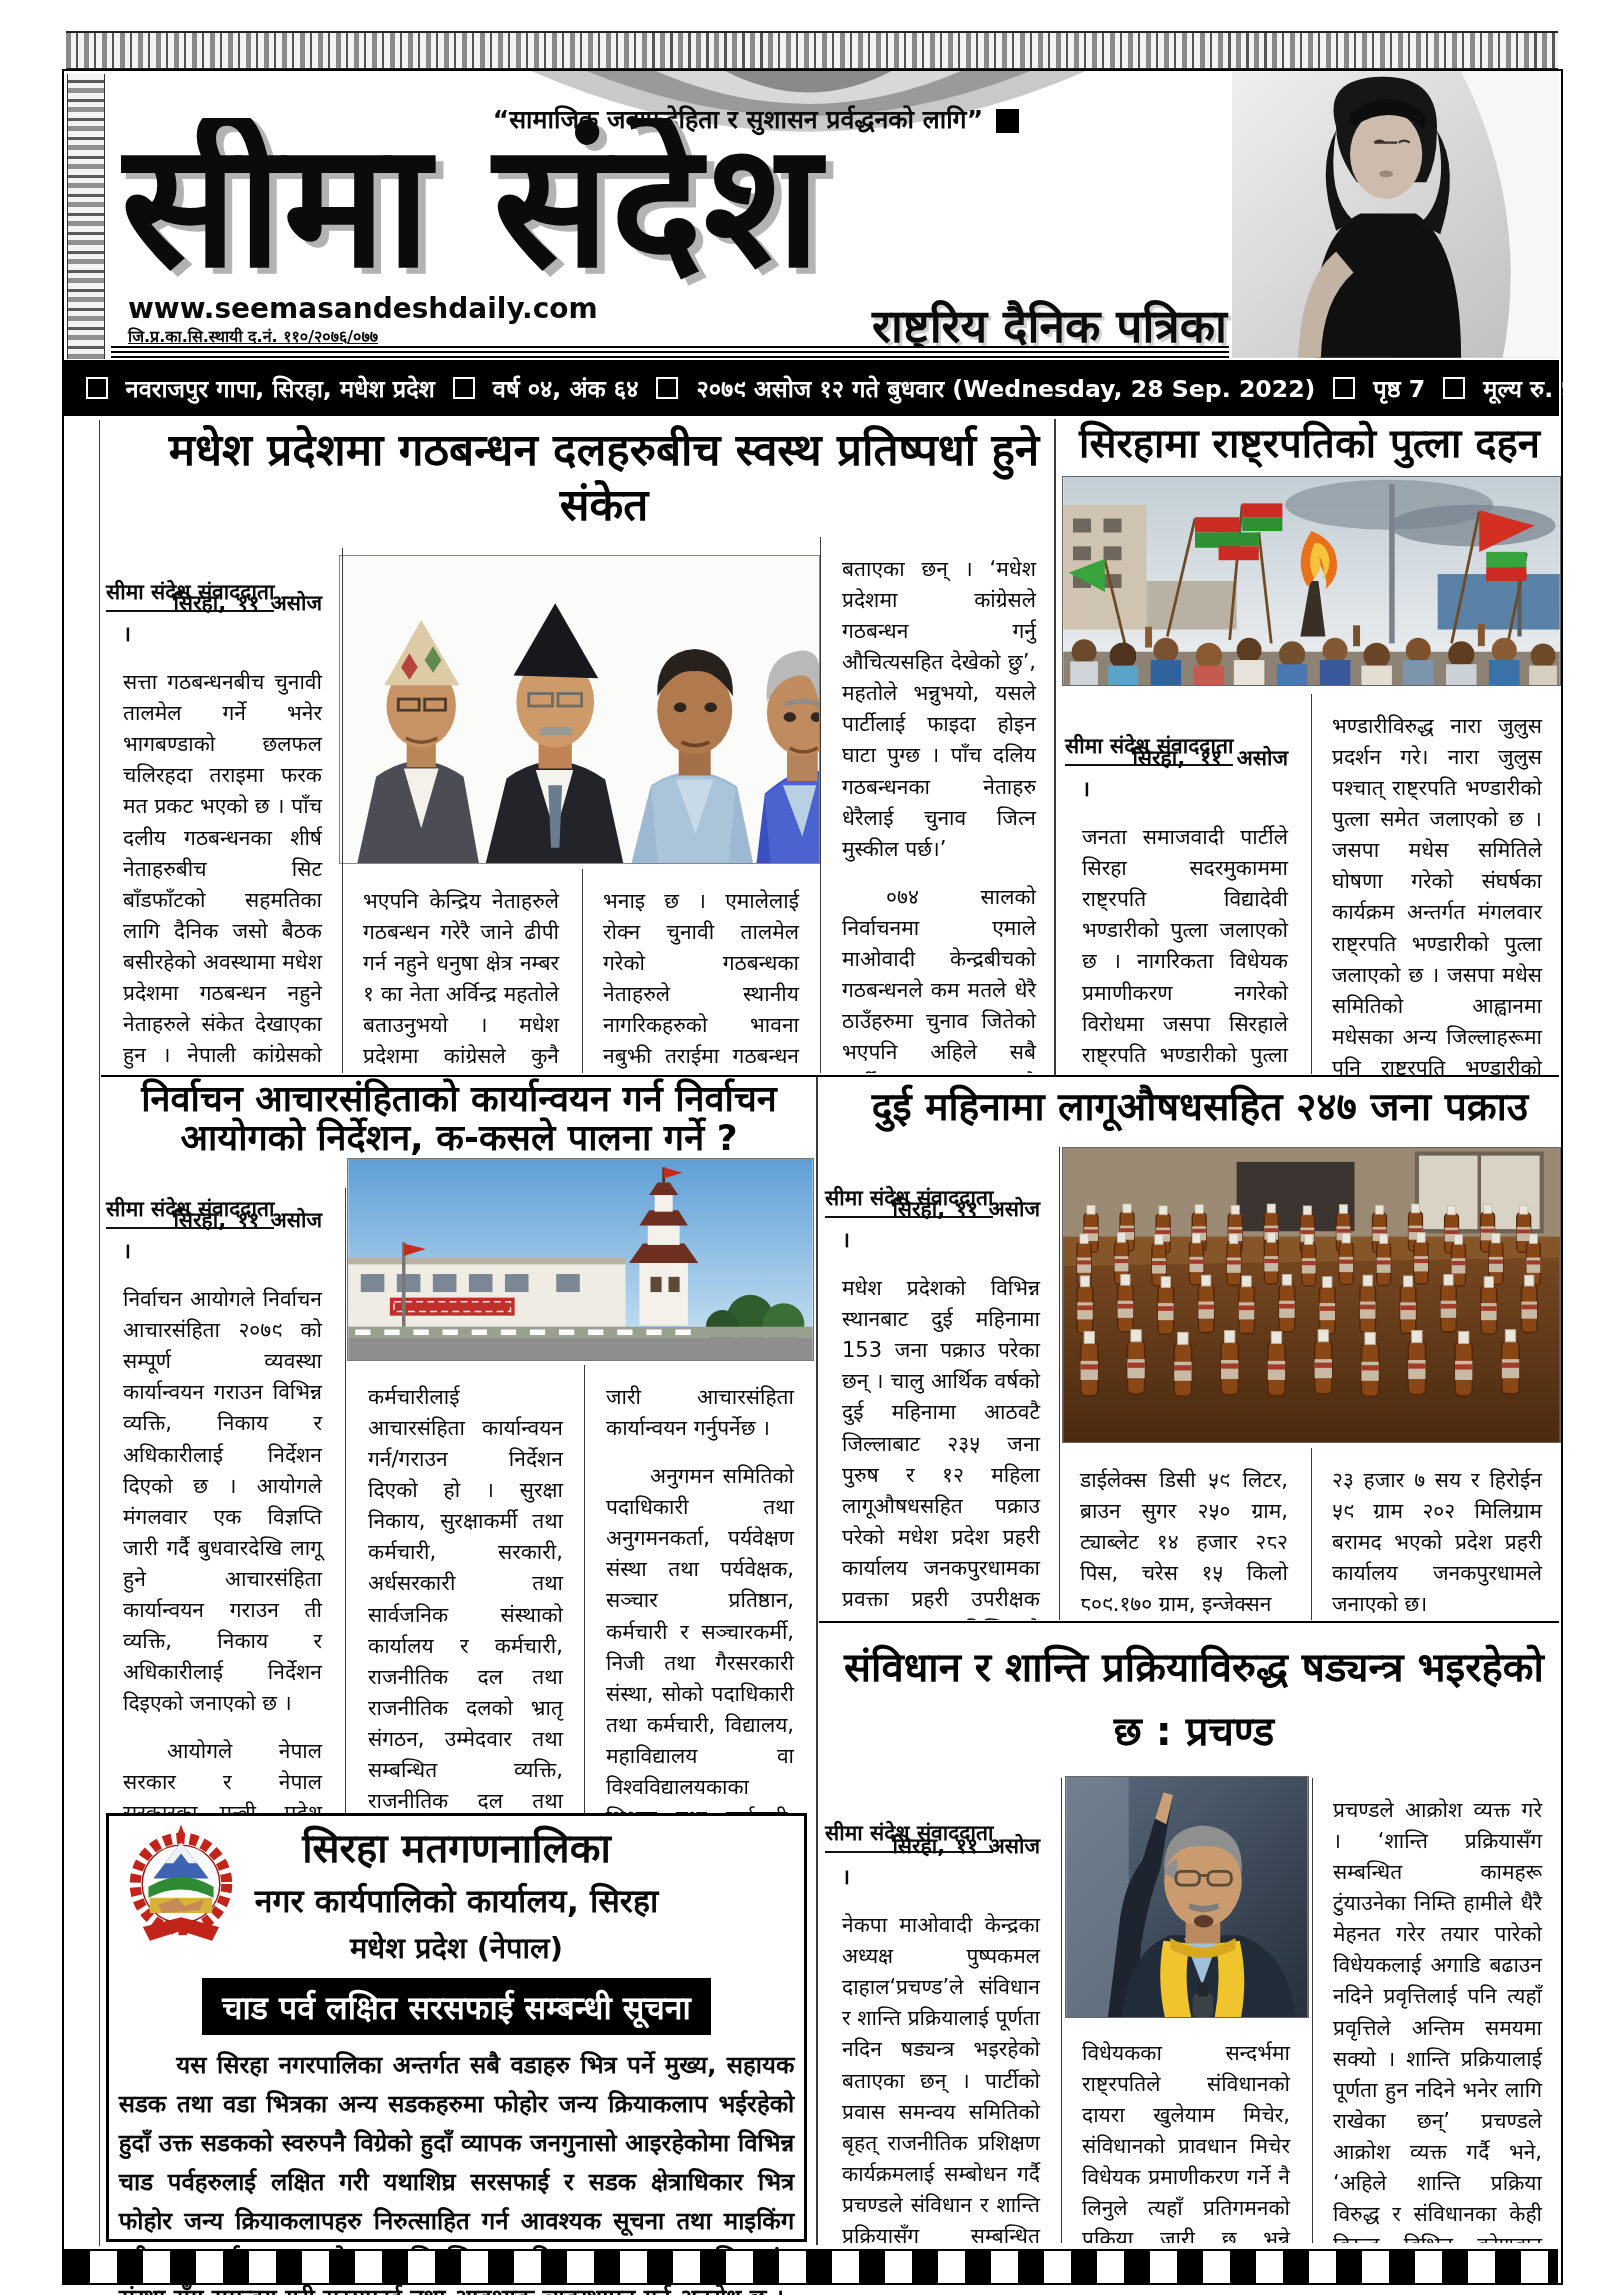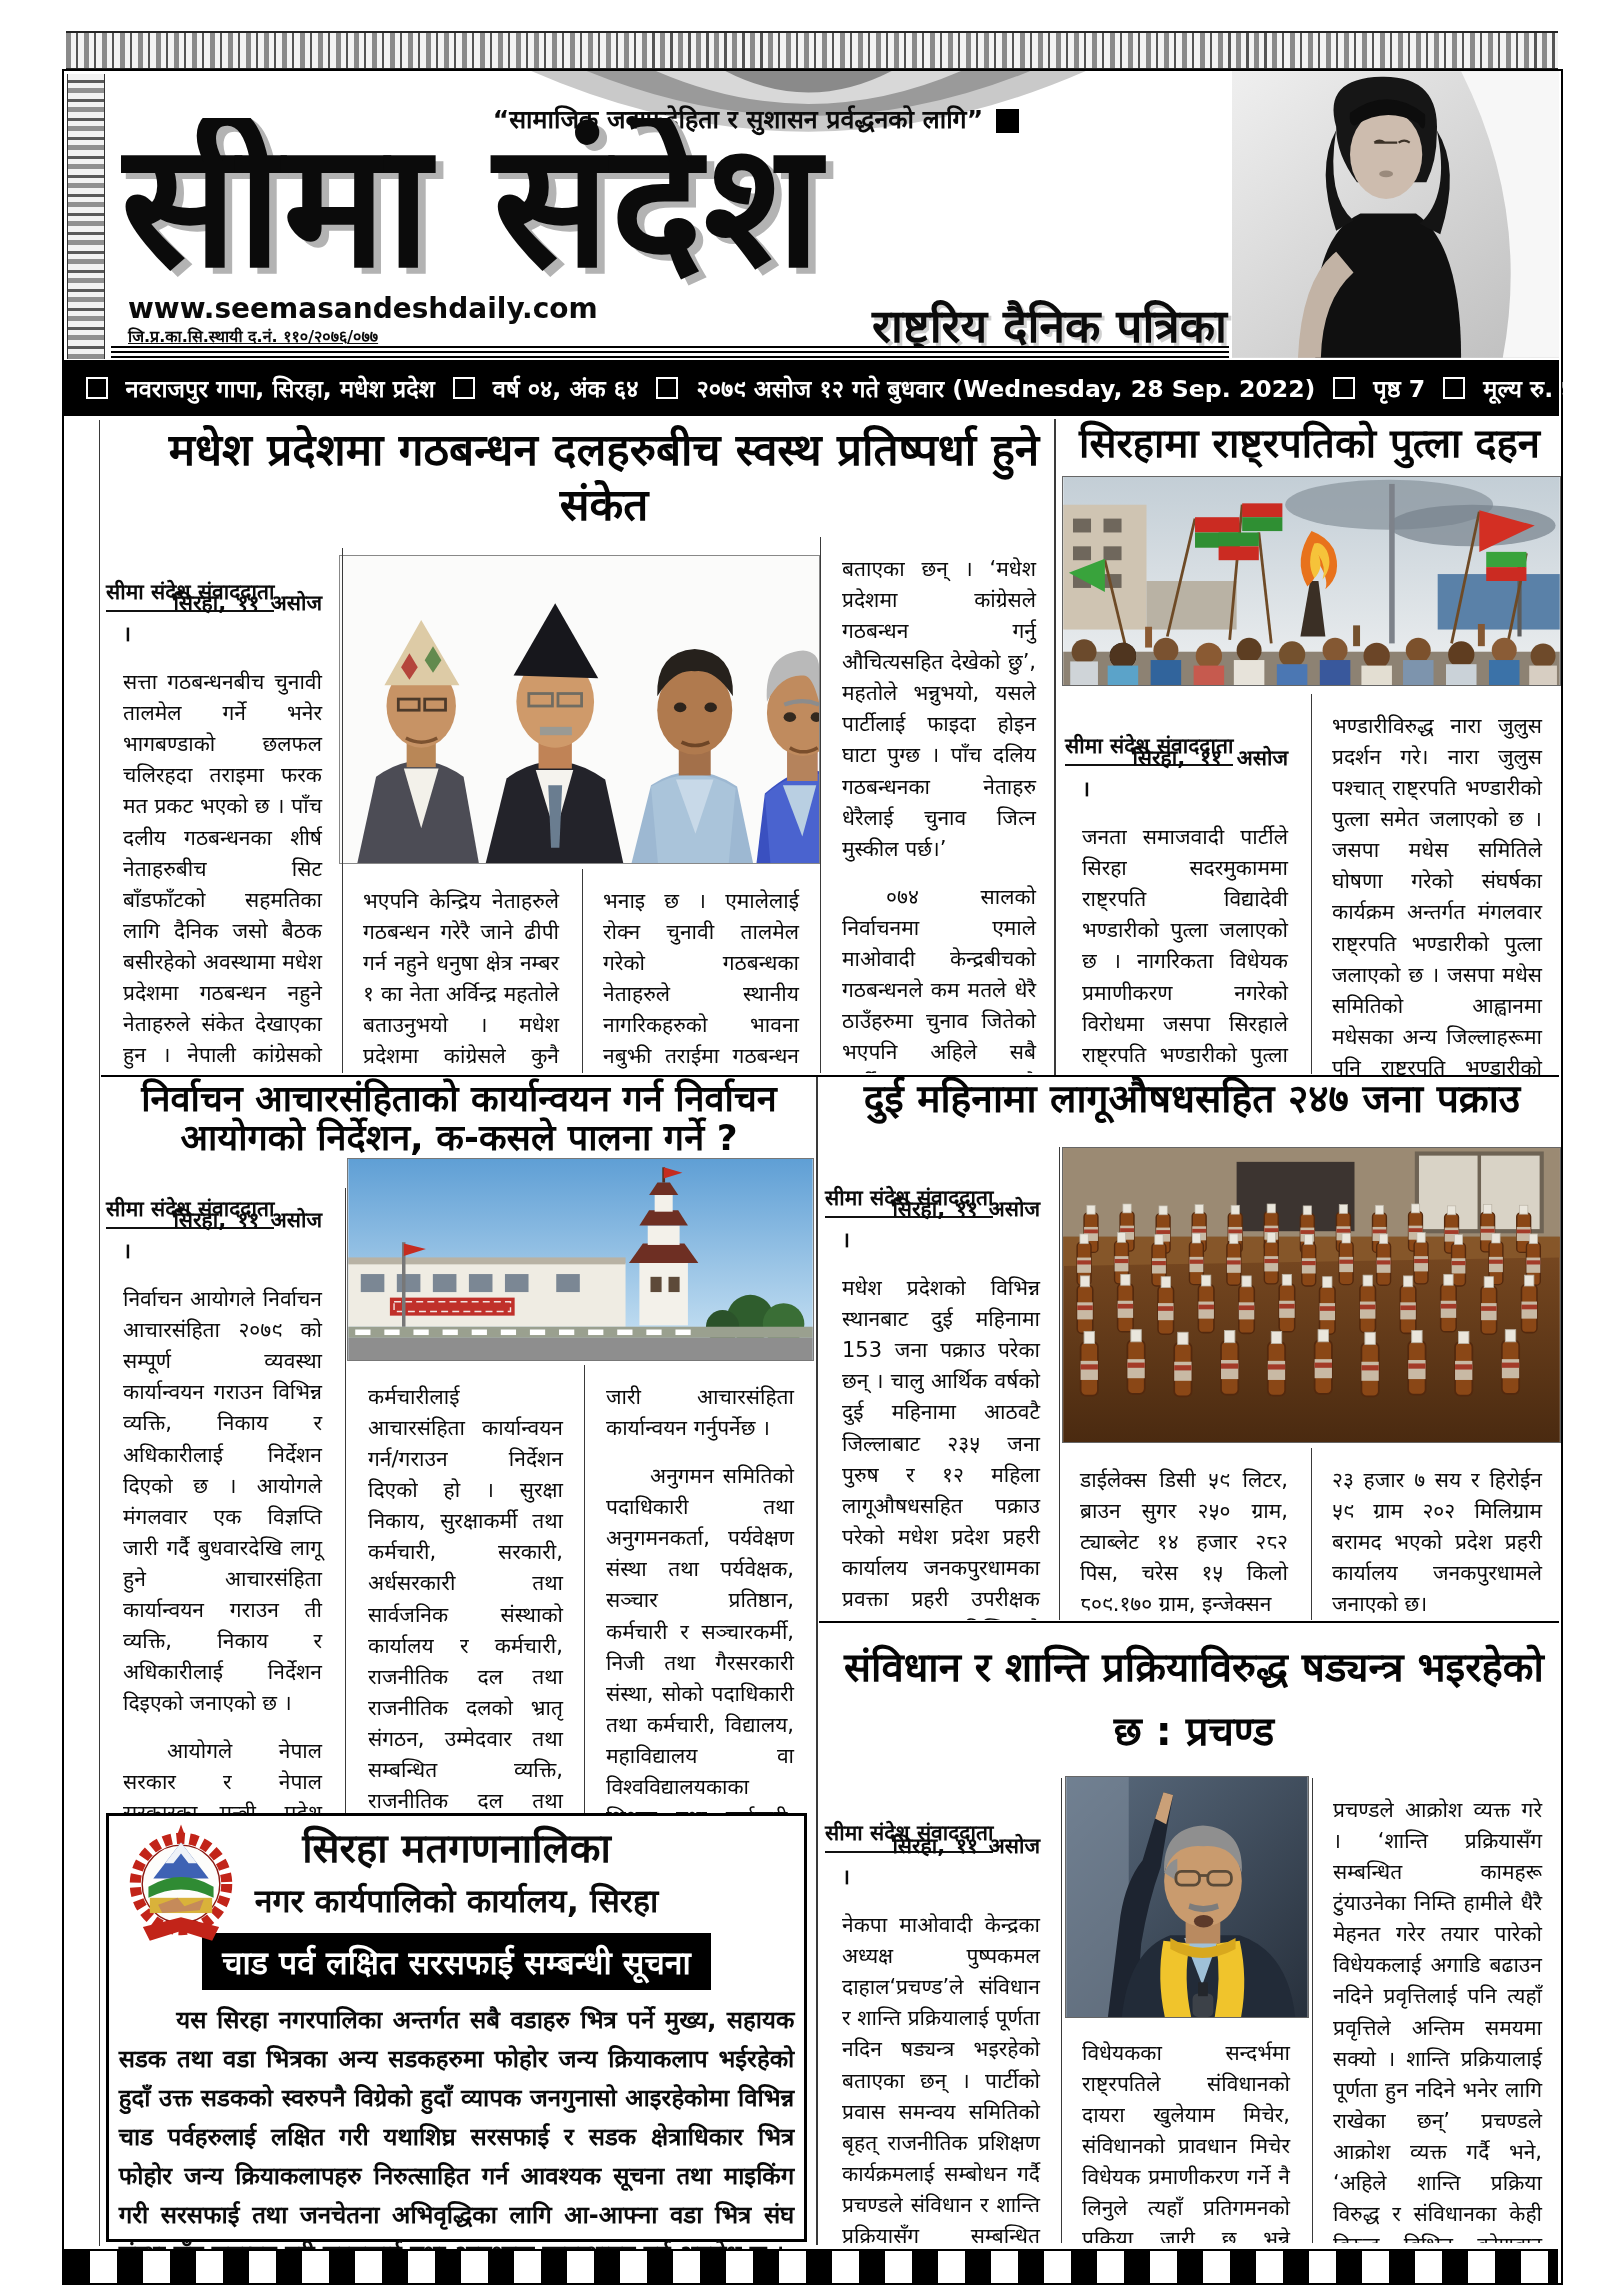--- a/index.html
+++ b/index.html
@@ -350,21 +350,21 @@
   <div class="abs col" style="left:589px;top:1365px;width:222px;height:450px;">
     <p class="np">जारी आचारसंहिता कार्यान्वयन गर्नुपर्नेछ ।</p>
     <p>अनुगमन समितिको पदाधिकारी तथा अनुगमनकर्ता, पर्यवेक्षण संस्था तथा पर्यवेक्षक, सञ्चार प्रतिष्ठान, कर्मचारी र सञ्चारकर्मी, निजी तथा गैरसरकारी संस्था, सोको पदाधिकारी तथा कर्मचारी, विद्यालय, महाविद्यालय वा विश्वविद्यालयकाका शिक्षक तथा कर्मचारी, मतदाता र विकास साझेदार संस्थाले पनि आचारसंहिता पालना गर्नुपर्नेछ।</p>
 
   </div>
   <div class="abs vrule" style="left:345px;top:1188px;width:1.4px;height:626px;"></div>
   <div class="abs vrule" style="left:584px;top:1365px;width:1.4px;height:450px;"></div>
 </section>
 
 <section>
-  <h2 class="abs headline" style="left:825px;top:1077px;width:734px;height:56px;font-size:39px;line-height:1.15;margin:0;">दुई महिनामा लागूऔषधसहित २४७ जना पक्राउ</h2>
+  <h2 class="abs headline" style="left:825px;top:1077px;width:734px;height:56px;font-size:39px;line-height:1.15;margin:8px;">दुई महिनामा लागूऔषधसहित २४७ जना पक्राउ</h2>
   <div class="abs" style="left:825px;top:1143px;width:236px;height:30.5px;"><span class="byline">सीमा संदेश संवाददाता</span></div>
   <div class="abs col" style="left:825px;top:1177px;width:232px;height:443px;">
     <p class="dateline">सिरहा, ११ असोज ।</p>
     <p class="np">मधेश प्रदेशको विभिन्न स्थानबाट दुई महिनामा 153 जना पक्राउ परेका छन् । चालु आर्थिक वर्षको दुई महिनामा आठवटै जिल्लाबाट २३५ जना पुरुष र १२ महिला लागूऔषधसहित पक्राउ परेको मधेश प्रदेश प्रहरी कार्यालय जनकपुरधामका प्रवक्ता प्रहरी उपरीक्षक सुमन कुमार निम्सिनाले जानकारी दिए ।</p>
     <p>यस्तै प्रहरीले यस अवधिमा लागूऔषध गाँजा ८२० केजी ७२८ ग्राम,</p>
   </div>
 
   <div class="abs" style="left:1062px;top:1147px;width:497px;height:294px;border:0.7px solid #666;">
     <svg width="497" height="294" viewBox="0 0 716 424">
       <defs>
@@ -464,20 +464,21 @@
       <polygon points="62,58 85,28 108,58 96,58 85,44 74,58" fill="#eef2f8"></polygon>
       <path d="M38 92 Q85 64 132 92 L132 108 Q85 84 38 108 Z" fill="#2f8b33"></path>
       <rect x="40" y="108" width="90" height="22" fill="#d9b23a"></rect>
       <path d="M52 118 L80 108 L90 120 L118 110 L112 126 L58 130 Z" fill="#c58a5a"></path>
       <path d="M30 150 L85 136 L140 150 L130 170 L85 156 L40 170 Z" fill="#c22419"></path>
       <polygon points="80,16 90,16 85,2" fill="#c22419"></polygon>
     </svg>
   </div>
   <h2 class="org1">सिरहा मतगणनालिका</h2>
   <div class="org2">नगर कार्यपालिको कार्यालय, सिरहा</div>
+  <div class="org3">मधेश प्रदेश (नेपाल)</div>
   <div class="bar">चाड पर्व लक्षित सरसफाई सम्बन्धी सूचना</div>
   <div class="bodytxt">
     <p>यस सिरहा नगरपालिका अन्तर्गत सबै वडाहरु भित्र पर्ने मुख्य, सहायक सडक तथा वडा भित्रका अन्य सडकहरुमा फोहोर जन्य क्रियाकलाप भईरहेको हुदाँ उक्त सडकको स्वरुपनै विग्रेको हुदाँ व्यापक जनगुनासो आइरहेकोमा विभिन्न चाड पर्वहरुलाई लक्षित गरी यथाशिघ्र सरसफाई र सडक क्षेत्राधिकार भित्र फोहोर जन्य क्रियाकलापहरु निरुत्साहित गर्न आवश्यक सूचना तथा माइकिंग गरी सरसफाई तथा जनचेतना अभिवृद्धिका लागि आ-आफ्ना वडा भित्र संघ संस्था सँग समन्वय गरी सरसफाई तथा आवश्यक व्यवस्थापन गर्न अनुरोध छ ।</p>
   </div>
 </section>
 
 <section>
   <h2 class="abs headline" style="left:833px;top:1635px;width:722px;height:132px;font-size:40px;line-height:1.6;margin:0;">संविधान र शान्ति प्रक्रियाविरुद्ध षड्यन्त्र भइरहेको छ : प्रचण्ड</h2>
   <div class="abs" style="left:825px;top:1778px;width:243px;height:32px;"><span class="byline">सीमा संदेश संवाददाता</span></div>
   <div class="abs col" style="left:825px;top:1814px;width:232px;height:429px;">

